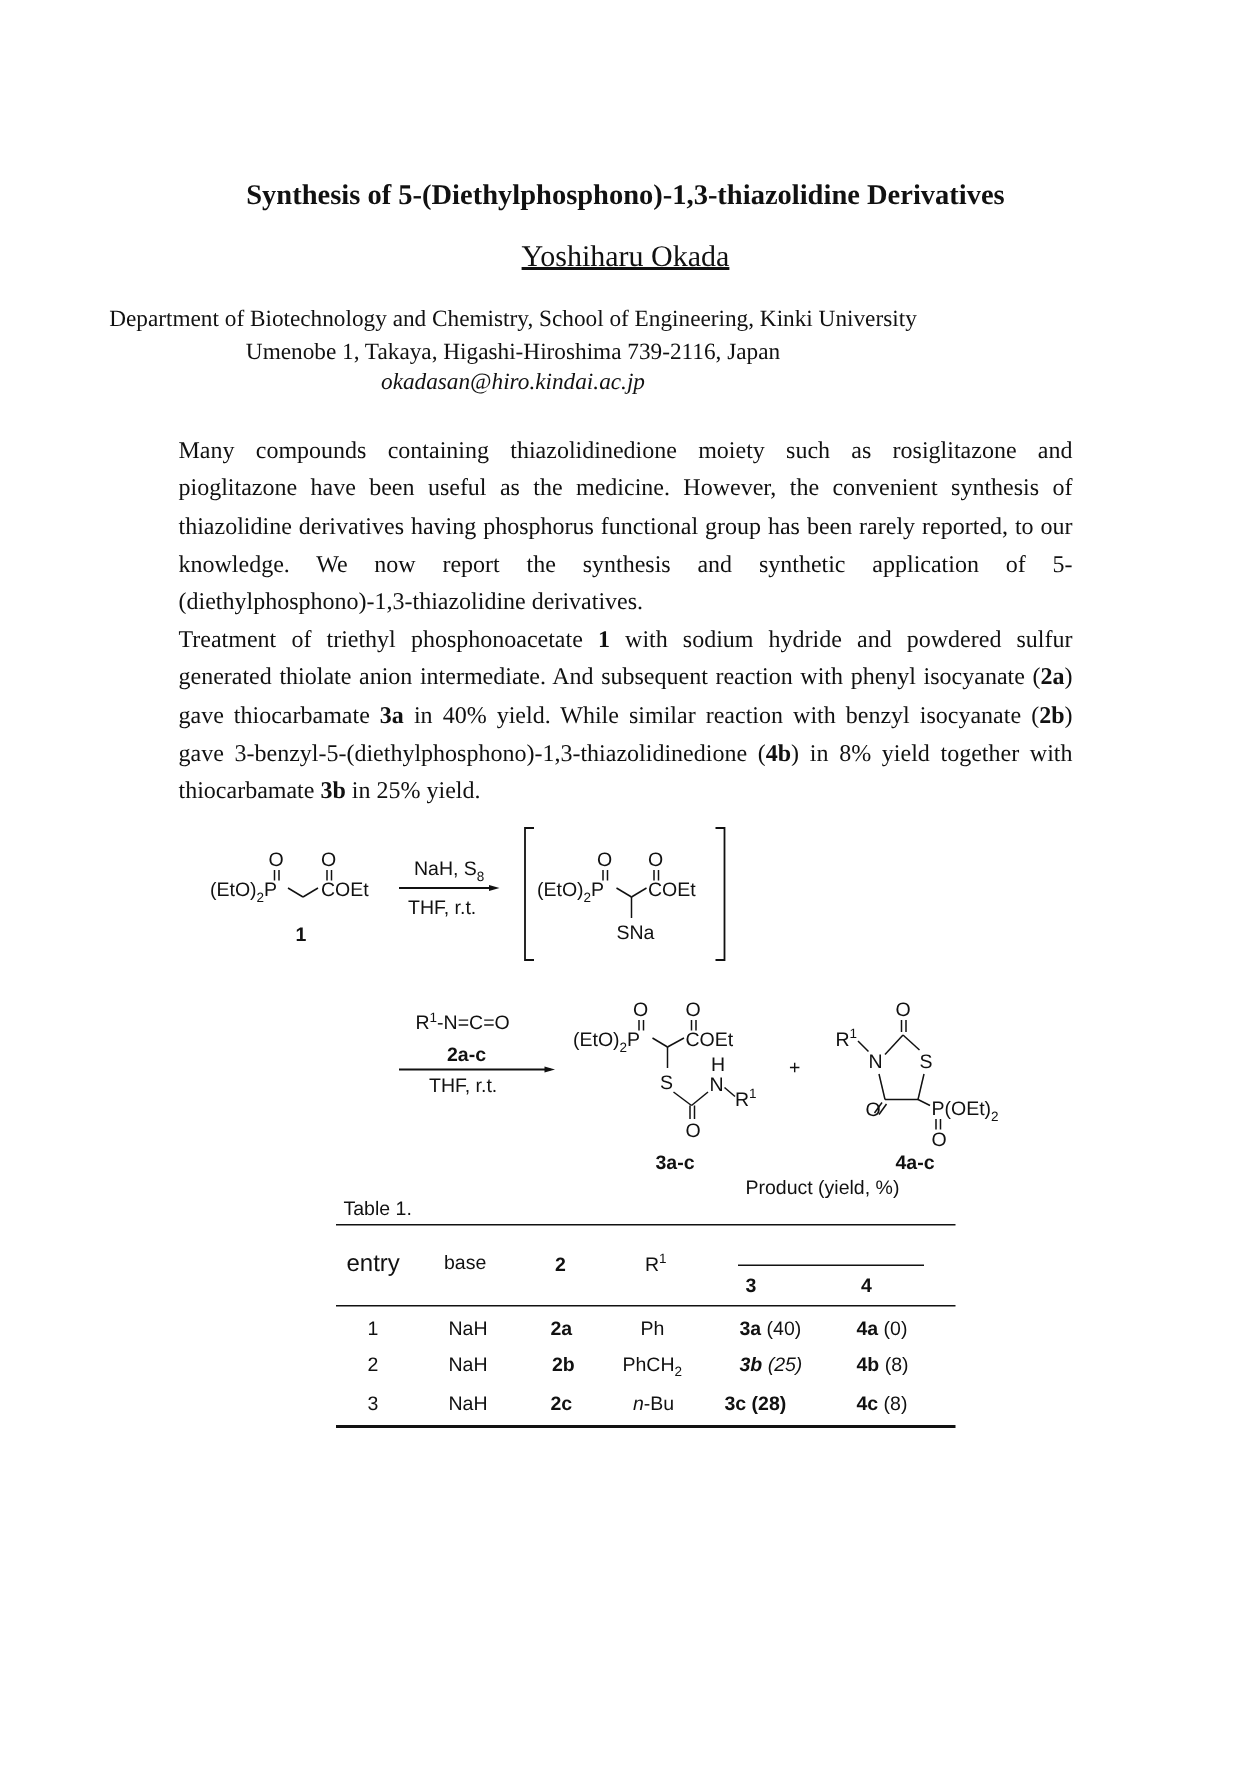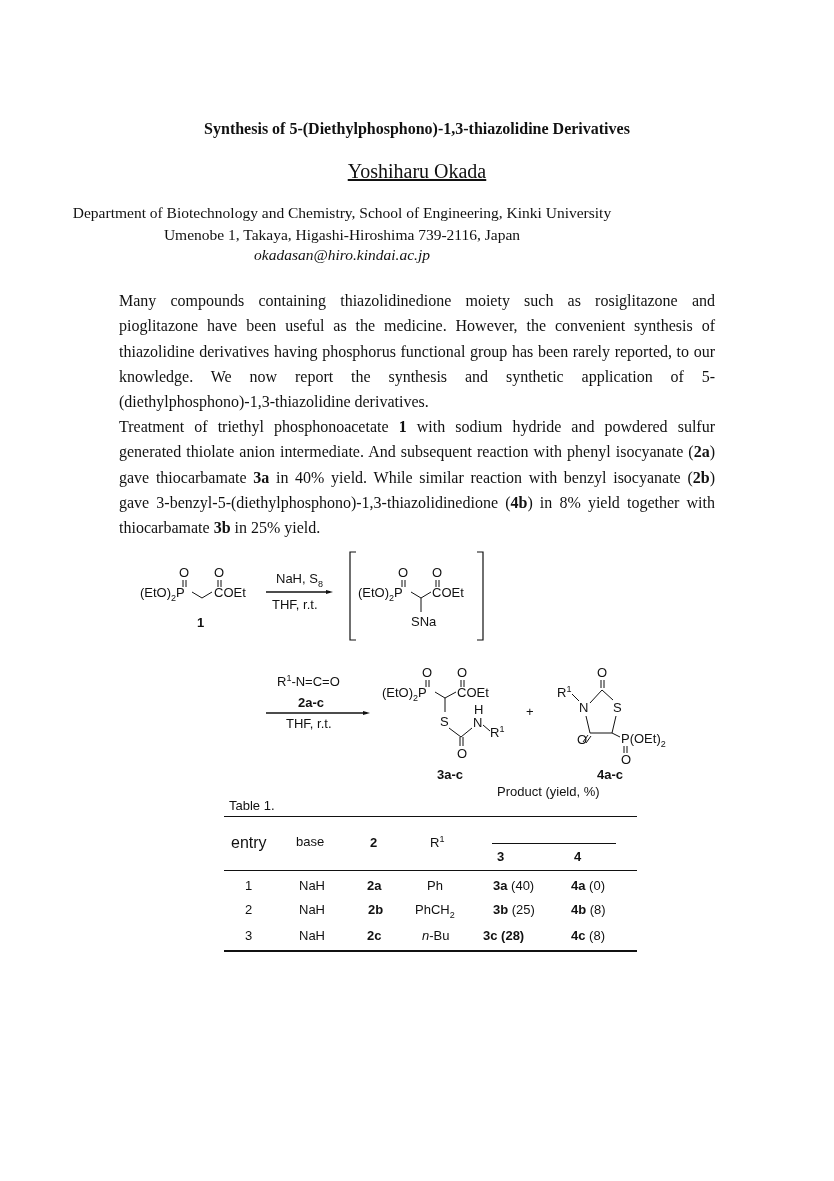--- a/index.html
+++ b/index.html
@@ -1,20 +1,20 @@
 <!DOCTYPE html>
 <html><head>
 <meta charset="utf-8">
 <style>
   html, body { margin: 0; padding: 0; background: #ffffff; }
   body { width: 834px; height: 1181px; position: relative; overflow: hidden; color: #111; }
   .serif { font-family: "Liberation Serif", "DejaVu Serif", serif; }
   .sans { font-family: "Liberation Sans", "DejaVu Sans", sans-serif; }
   .abs { position: absolute; }
-  #title { top: 120px; left: 0; width: 834px; text-align: center; font-size: 16px; font-weight: bold; }
+  #title { top: 120px; left: 0; width: 834px; text-align: center; font-size: 19px; font-weight: bold; }
   #author { top: 160px; left: 0; width: 834px; text-align: center; font-size: 20px; }
   #author span { text-decoration: underline; }
   .aff { left: 0; width: 684px; text-align: center; font-size: 15.5px; }
   #aff1 { top: 204px; } #aff2 { top: 226px; } #email { top: 246px; font-style: italic; }
   .para { left: 119px; width: 596px; font-size: 16px; line-height: 25.3px; text-align: justify; }
   #p1 { top: 288px; }
   #p2 { top: 414px; }
   .para b { font-weight: bold; }
   svg text { font-family: "Liberation Sans", "DejaVu Sans", sans-serif; fill: #111; }
   #scheme { top: 540px; left: 0; }
@@ -151,21 +151,21 @@
     <span class="abs" style="left:367px;font-weight:bold;">2a</span>
     <span class="abs" style="left:427px;"><i></i><span>Ph</span><span class="sub"></span></span>
     <span class="abs" style="left:493px;"><b>3a</b><span> (40)</span></span>
     <span class="abs" style="left:571px;"><b>4a</b><span> (0)</span></span>
   </div>
   <div class="abs" style="top:902px;left:0;width:834px;font-size:13px;">
     <span class="abs" style="left:245px;">2</span>
     <span class="abs" style="left:299px;">NaH</span>
     <span class="abs" style="left:368px;font-weight:bold;">2b</span>
     <span class="abs" style="left:415px;"><i></i><span>PhCH</span><span class="sub">2</span></span>
-    <span class="abs" style="left:493px;"><b>3b</b><span> (25)</span></span>
+    <span class="abs" style="left:493px;font-style:italic;"><b>3b</b><span> (25)</span></span>
     <span class="abs" style="left:571px;"><b>4b</b><span> (8)</span></span>
   </div>
   <div class="abs" style="top:928px;left:0;width:834px;font-size:13px;">
     <span class="abs" style="left:245px;">3</span>
     <span class="abs" style="left:299px;">NaH</span>
     <span class="abs" style="left:367px;font-weight:bold;">2c</span>
     <span class="abs" style="left:422px;"><i>n</i><span>-Bu</span><span class="sub"></span></span>
     <span class="abs" style="left:483px;font-weight:bold;"><b>3c</b><span> (28)</span></span>
     <span class="abs" style="left:571px;"><b>4c</b><span> (8)</span></span>
   </div>

